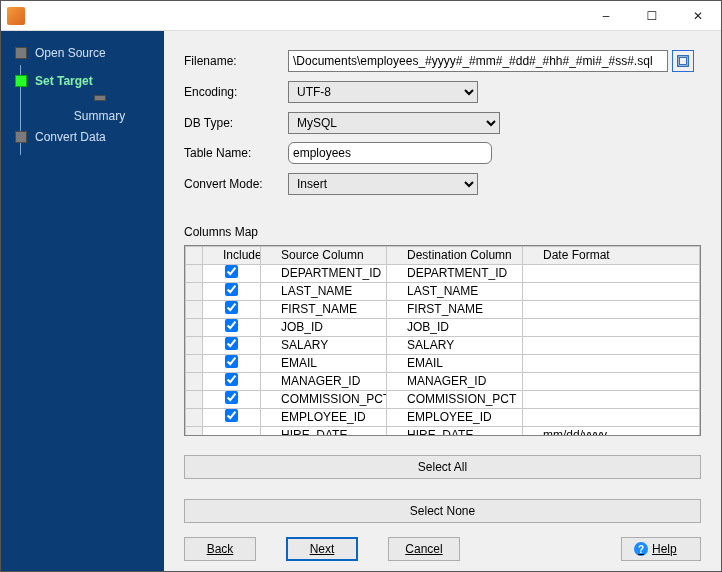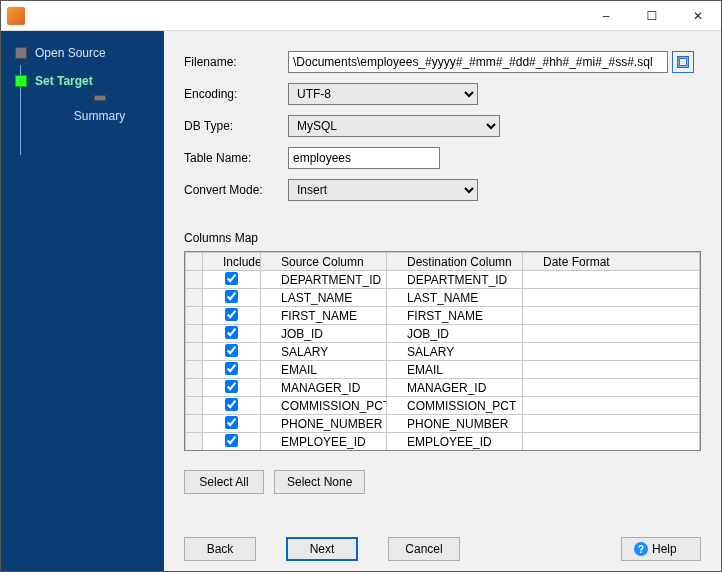--- a/index.html
+++ b/index.html
@@ -28,23 +28,23 @@
 .table-wrap { border: 1px solid #828282; background: #fff; height: 200px; overflow: hidden; }
 table { border-collapse: collapse; width: 100%; table-layout: fixed; }
 th, td { border: 1px solid #c8c8c8; height: 18px; padding: 0 20px; text-align: left; white-space: nowrap; overflow: hidden; }
 th { background: #f0f0f0; font-weight: normal; }
 col.handle { width: 17px; }
 col.include { width: 58px; }
 col.src { width: 126px; }
 col.dst { width: 136px; }
 td.chk { text-align: center; }
 td.chk input { width:13px; height:13px; }
-.sel-row { margin-top: 19px; display:flex; gap:10px; }
+.sel-row { margin-top: 19px; display:flex; gap:20px;flex-direction:column; }
 .btn { height: 24px; min-width: 80px; padding: 0 12px; background: #e9e9e9; border: 1px solid #adadad; cursor: pointer; }
-.footer { margin-top: auto; padding-top: 14px; display:flex; align-items:center; gap: 30px; }
+.footer { margin-top: auto; padding-top: 14px; display:flex; align-items:center; gap: 30px; text-decoration: underline; }
 .footer .spacer { flex:1; }
 .btn.primary { border: 2px solid #0a64c2; background:#e9e9e9; }
 .help-btn { display:flex; align-items:center; gap:4px; }
 .help-btn .qicon { width:14px; height:14px; border-radius:50%; background:#1a8cff; color:#fff; display:flex;align-items:center;justify-content:center; font-size:10px; font-weight:bold;}
 </style>
 </head>
 <body>
 
 <div class="titlebar">
   <div class="app-icon"></div>
@@ -62,20 +62,24 @@
           <span class="box"></span>
           <span>Open Source</span>
         </div>
         <div class="step current">
           <span class="box"></span>
           <span>Set Target</span>
         </div>
         <div class="step sub">
           <span class="box"></span>
           <span>Summary</span>
+        </div>
+        <div class="step">
+          <span class="box"></span>
+          <span>Convert Data</span>
         </div>
       </div>
   </div>
 
   <div class="main">
 
     <div class="form-row">
       <label>Filename:</label>
       <input class="text-input readonly" style="width: 380px;" readonly="" value="\Documents\employees_#yyyy#_#mm#_#dd#_#hh#_#mi#_#ss#.sql">
       <div class="browse-btn">
@@ -95,21 +99,21 @@
 
     <div class="form-row">
       <label>DB Type:</label>
       <select class="text-input" style="width:212px">
         <option>MySQL</option>
       </select>
     </div>
 
     <div class="form-row">
       <label>Table Name:</label>
-      <input class="text-input" style="width: 152px;" value="employees">
+      <input class="text-input" style="width: 204px; border-radius: 6px;" value="employees">
     </div>
 
     <div class="form-row">
       <label>Convert Mode:</label>
       <select class="text-input" style="width:190px">
         <option>Insert</option>
       </select>
     </div>
 
     <div class="section-label">Columns Map</div>
@@ -185,27 +189,20 @@
             <tr>
               <td style="background: rgb(240, 240, 240);"></td>
               <td class="chk"><input type="checkbox" checked="" style=""></td>
               <td>COMMISSION_PCT</td>
               <td>COMMISSION_PCT</td>
               <td></td>
             </tr>
             <tr>
               <td style="background: rgb(240, 240, 240);"></td>
               <td class="chk"><input type="checkbox" checked="" style=""></td>
-              <td>PHONE_NUMBER</td>
-              <td>PHONE_NUMBER</td>
-              <td></td>
-            </tr>
-            <tr>
-              <td style="background: rgb(240, 240, 240);"></td>
-              <td class="chk"><input type="checkbox" checked="" style=""></td>
               <td>EMPLOYEE_ID</td>
               <td>EMPLOYEE_ID</td>
               <td></td>
             </tr>
             <tr>
               <td style="background: rgb(240, 240, 240);"></td>
               <td class="chk"></td>
               <td>HIRE_DATE</td>
               <td>HIRE_DATE</td>
               <td>mm/dd/yyyy</td>

